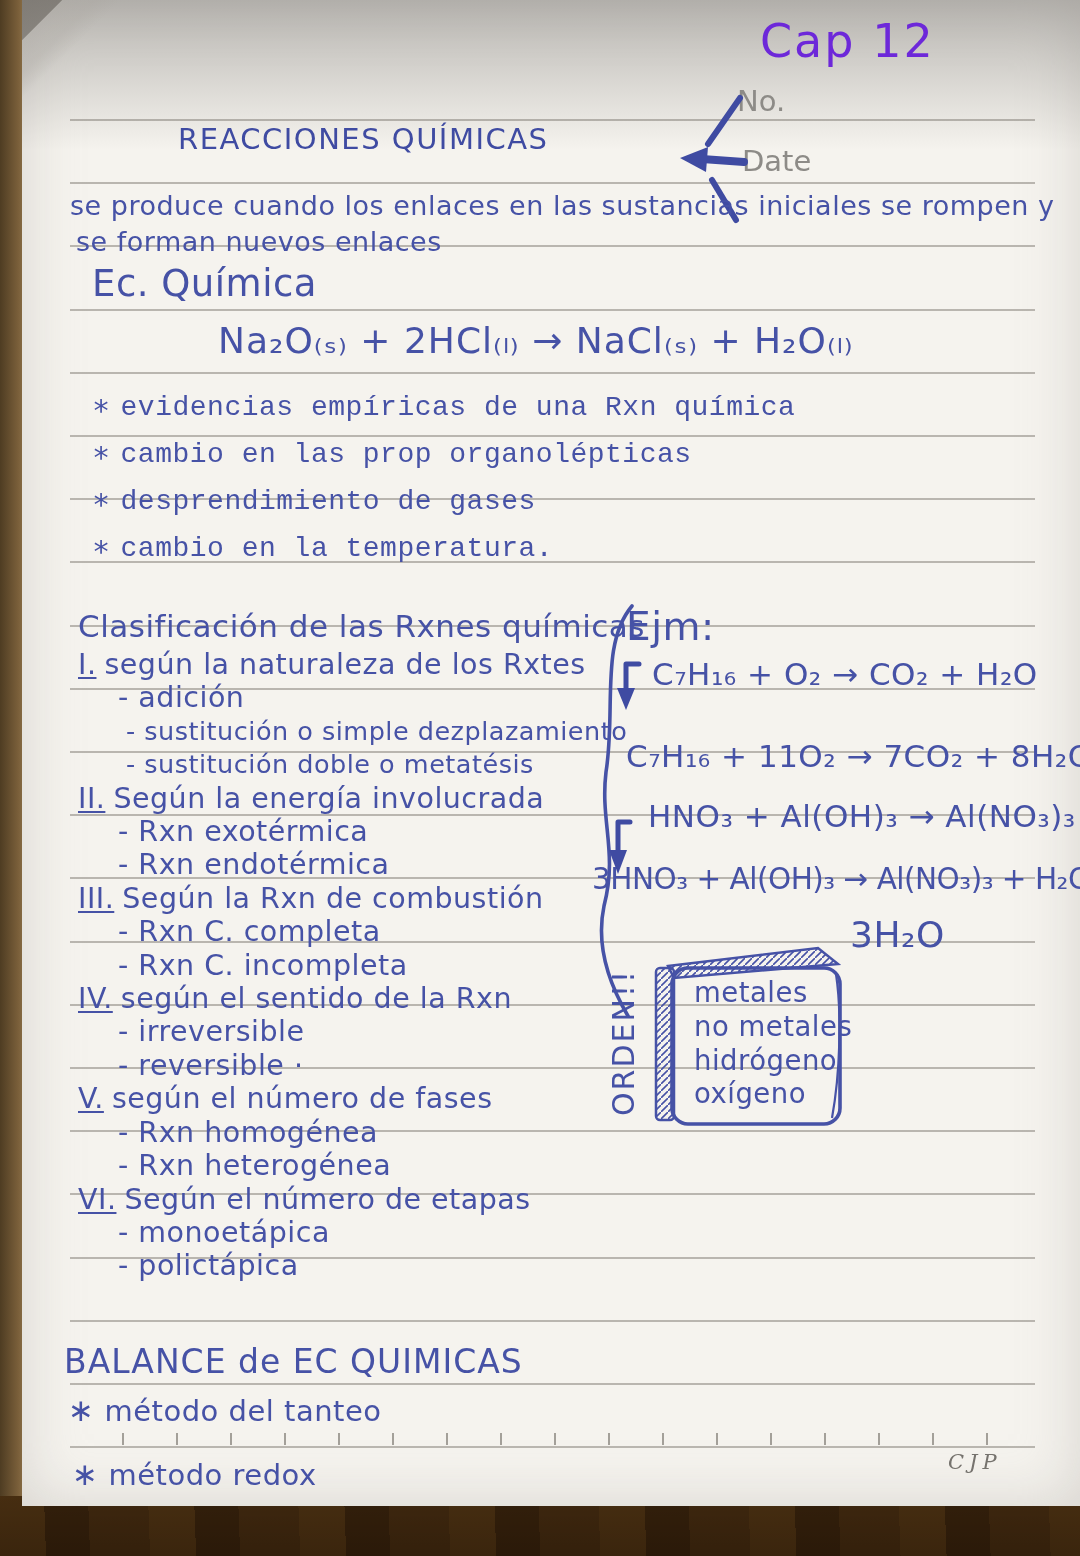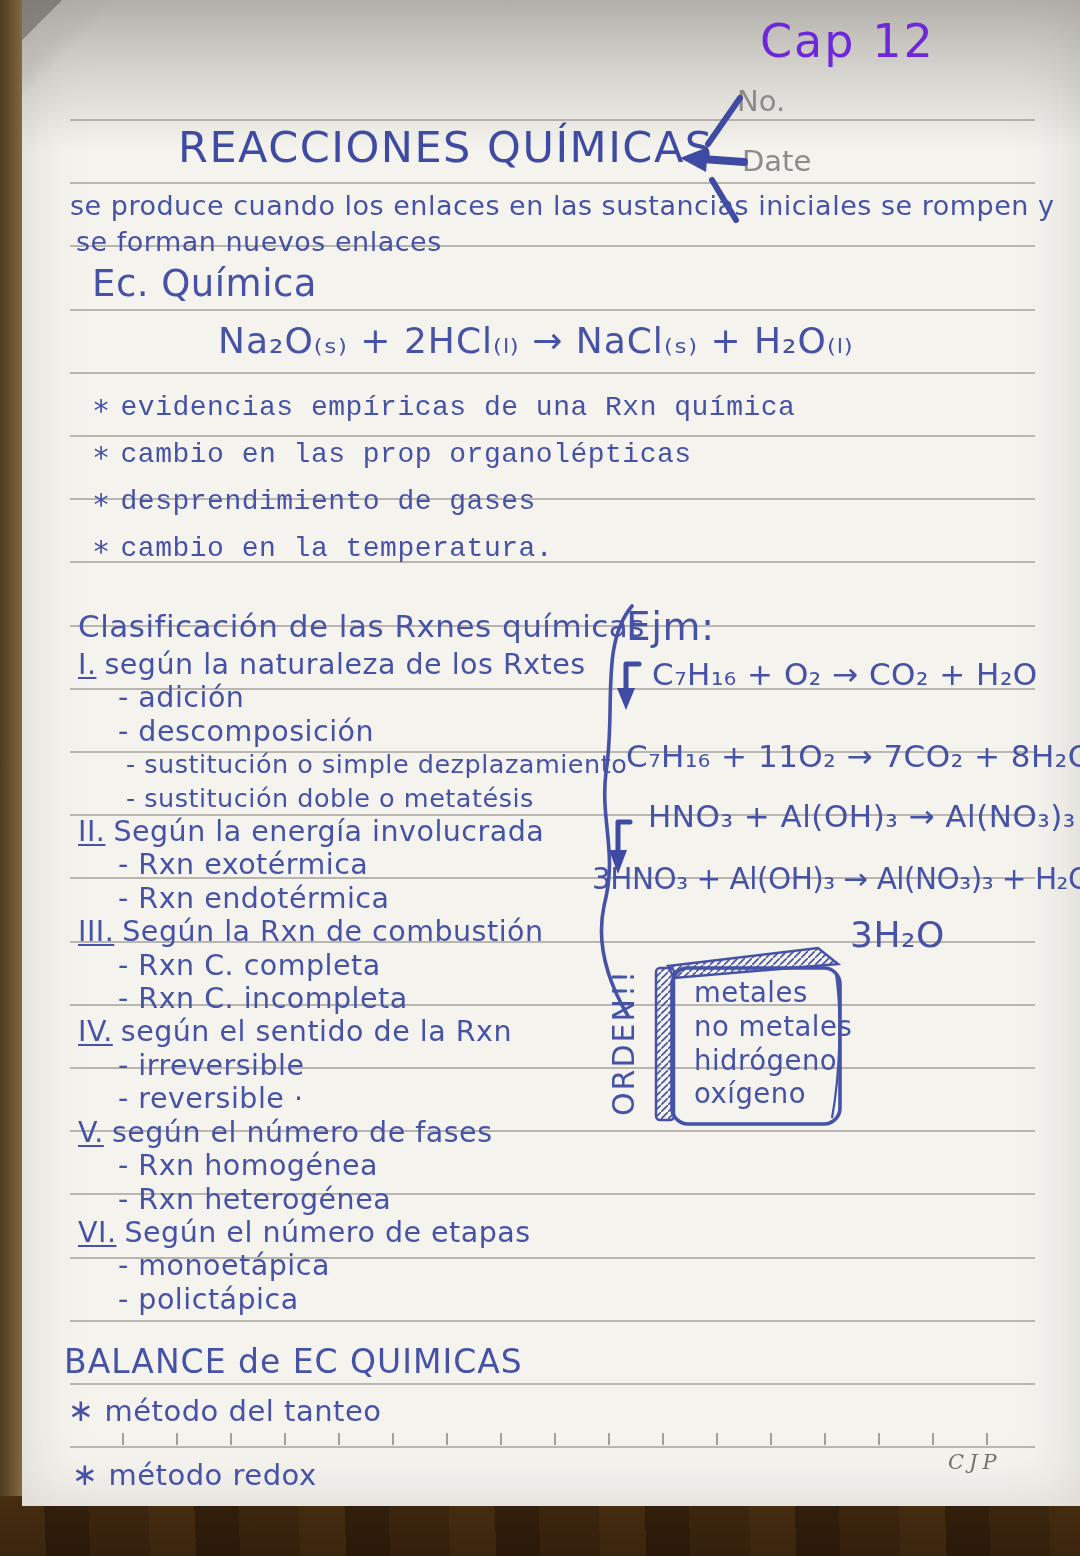--- a/index.html
+++ b/index.html
@@ -48,21 +48,21 @@
     background:repeating-linear-gradient(to right,rgba(0,0,0,0) 0 52px,#8f8b84 52px 54px);
     opacity:.8;
   }
   .hand{color:var(--ink);letter-spacing:.5px;}
   .printed{color:#8d8b87;}
   .abs{position:absolute;white-space:nowrap;}
 
   .cap{left:760px;top:14px;font-size:46px;color:#6d28d9;letter-spacing:2px;}
   .no-label{left:737px;top:84px;font-size:29px;}
   .date-label{left:742px;top:144px;font-size:29px;}
-  .title{left:178px;top:122px;font-size:43px;letter-spacing:1.5px;color:#3f4ba2;}
+  .title{left:178px;top:122px;font-size:29px;letter-spacing:1.5px;color:#3f4ba2;}
   .def1{left:70px;top:190px;font-size:27px;}
   .def2{left:76px;top:226px;font-size:27px;}
   .ec-head{left:92px;top:262px;font-size:37px;}
   .main-eq{left:218px;top:320px;font-size:36px;letter-spacing:1px;}
 
   .evidence{left:92px;top:384px;font-size:28px;line-height:47px;font-family:Liberation Mono, monospace;}
   .evidence .b{font-size:30px;margin-right:10px;}
 
   .classif{left:78px;top:604px;width:580px;font-size:28.5px;}
   .classif .cl-head{font-size:31px;line-height:44px;}
@@ -132,21 +132,20 @@
     <div><span class="b">∗</span><span>cambio en las prop organolépticas</span></div>
     <div><span class="b">∗</span><span>desprendimiento de gases</span></div>
     <div><span class="b">∗</span><span>cambio en la temperatura.</span></div>
   </div>
 
   <div class="abs hand classif">
     <div class="cl-head">Clasificación de las Rxnes químicas</div>
 
     <div class="cl-line"><span class="cl-num">I.</span><span>según la naturaleza de los Rxtes</span></div>
     <div class="cl-line cl-sub">- adición</div>
-    <div class="cl-line cl-sub">- descomposición</div>
     <div class="cl-line cl-sub sm">- sustitución o simple dezplazamiento</div>
     <div class="cl-line cl-sub sm">- sustitución doble o metatésis</div>
 
     <div class="cl-line"><span class="cl-num">II.</span><span>Según la energía involucrada</span></div>
     <div class="cl-line cl-sub">- Rxn exotérmica</div>
     <div class="cl-line cl-sub">- Rxn endotérmica</div>
 
     <div class="cl-line"><span class="cl-num">III.</span><span>Según la Rxn de combustión</span></div>
     <div class="cl-line cl-sub">- Rxn C. completa</div>
     <div class="cl-line cl-sub">- Rxn C. incompleta</div>

